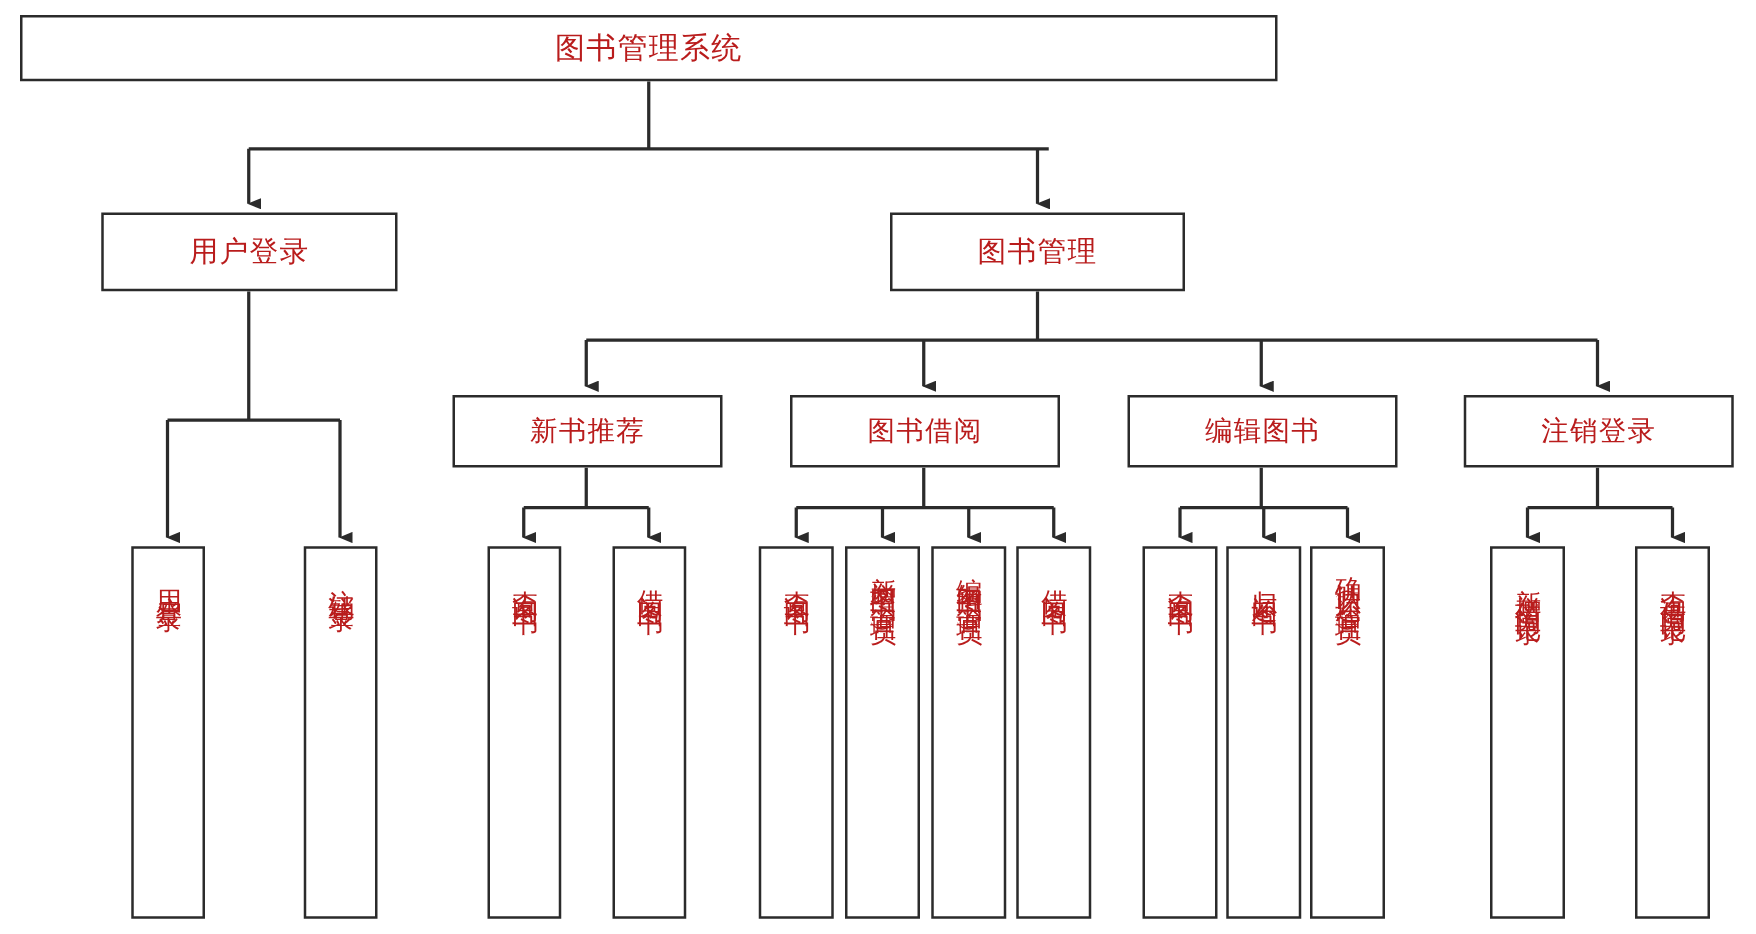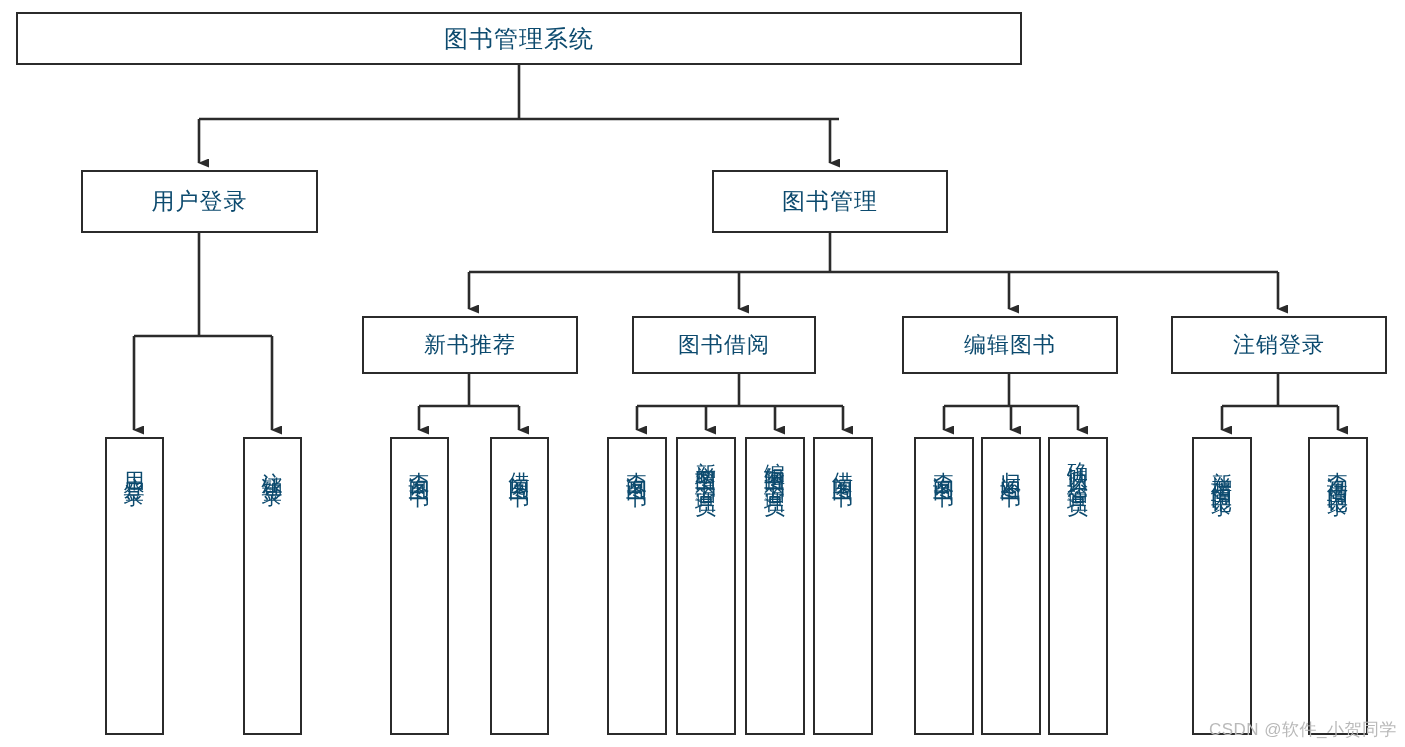--- a/index.html
+++ b/index.html
@@ -27,21 +27,21 @@
     pointer-events: none;
   }
   .node {
     position: absolute;
     box-sizing: border-box;
     background: #ffffff;
     border: 2px solid #2b2b2b;
     display: flex;
     align-items: center;
     justify-content: center;
-    color: #0c4a6e;
+    color: #b91c1c;
   }
   .node.root-node {
     font-size: 24px;
   }
   .node.branch-node {
     font-size: 23px;
   }
   .node.group-node {
     font-size: 22px;
   }
@@ -135,21 +135,21 @@
   <div class="node branch-node" style="left:81px; top:170px; width:237px; height:63px;">
     <span class="node-label">用户登录</span>
   </div>
   <div class="node group-node" style="left:362px; top:316px; width:216px; height:58px;">
     <span class="node-label">新书推荐</span>
   </div>
 
   <div class="node branch-node" style="left:712px; top:170px; width:236px; height:63px;">
     <span class="node-label">图书管理</span>
   </div>
-  <div class="node group-node" style="left:632px; top:316px; width:184px; height:58px;">
+  <div class="node group-node" style="left:632px; top:316px; width:216px; height:58px;">
     <span class="node-label">图书借阅</span>
   </div>
   <div class="node group-node" style="left:902px; top:316px; width:216px; height:58px;">
     <span class="node-label">编辑图书</span>
   </div>
   <div class="node group-node" style="left:1171px; top:316px; width:216px; height:58px;">
     <span class="node-label">注销登录</span>
   </div>
 
   <div class="node leaf-node" style="left:105px; top:437px; width:59px; height:298px;">
@@ -189,15 +189,14 @@
     <span class="node-label">确认归还（管理员）</span>
   </div>
 
   <div class="node leaf-node" style="left:1192px; top:437px; width:60px; height:298px;">
     <span class="node-label">新增借阅记录</span>
   </div>
   <div class="node leaf-node" style="left:1308px; top:437px; width:60px; height:298px;">
     <span class="node-label">查询借阅记录</span>
   </div>
 
-  <div id="watermark">CSDN @软件_小贺同学</div>
 
 </div>
 
 </body></html>

